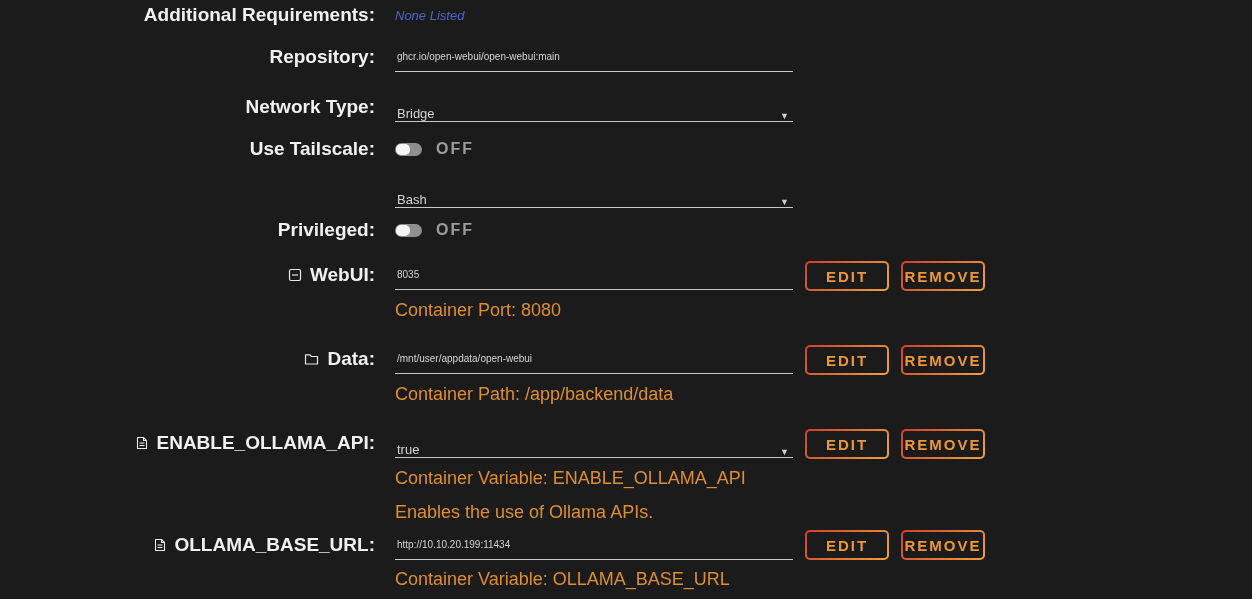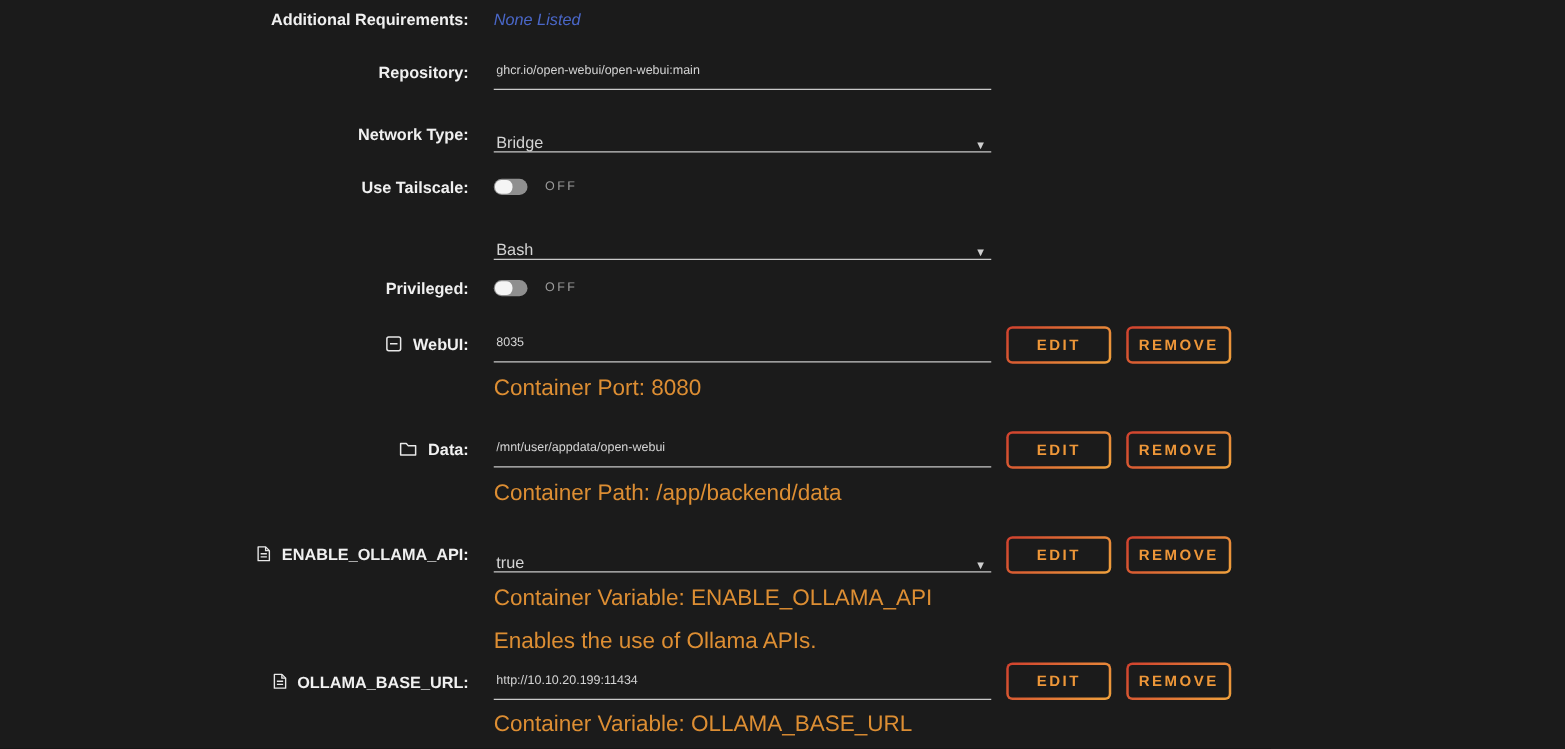--- a/index.html
+++ b/index.html
@@ -6,21 +6,21 @@
   html,body { background:#101010; }
   body { font-family:"Liberation Sans", sans-serif; }
   .screen {
     position:relative; width:1252px; height:599px;
     background:#1b1b1b; overflow:hidden; color:#f0f0f0;
   }
   .row { position:absolute; left:0; width:1252px; height:30px; }
   .label-cell {
     position:absolute; left:0; top:0; width:375px; height:30px;
     display:flex; align-items:center; justify-content:flex-end; gap:8px;
-    font-size:13px; font-weight:bold; color:#f0f0f0; white-space:nowrap;
+    font-size:19px; font-weight:bold; color:#f0f0f0; white-space:nowrap;
   }
   .value-cell {
     position:absolute; left:395px; top:0; width:398px; height:30px;
     display:flex; align-items:center;
   }
   .underlined { border-bottom:1px solid #c9c9c9; }
   .text-input {
     width:100%; height:100%; background:transparent; border:none; outline:none;
     color:#d4d4d4; font-size:10px; font-family:"Liberation Sans", sans-serif;
     padding:0 2px;
@@ -35,36 +35,36 @@
   .blue-italic { color:#4a67c8; font-style:italic; }
   .toggle {
     position:relative; width:27px; height:13px; background:#8f8f8f;
     border-radius:7px; flex:0 0 auto; cursor:pointer;
   }
   .toggle .knob {
     position:absolute; left:1px; top:1px; width:14px; height:11px;
     background:#f5f5f5; border-radius:5px;
   }
   .toggle-state {
-    margin-left:14px; font-size:10px; font-weight:normal; letter-spacing:2px;
+    margin-left:14px; font-size:16px; font-weight:bold; letter-spacing:2px;
     color:#9c9c9c;
   }
   .helper {
     position:absolute; left:395px; font-size:18px; color:#dd8e33;
     white-space:nowrap; line-height:16px;
   }
   .btn {
     position:absolute; width:84px; height:30px; padding:2px;
     background:linear-gradient(135deg,#d0402e 0%,#f0a23d 100%);
     border-radius:5px; cursor:pointer;
   }
   .btn-inner {
     width:100%; height:100%; background:#1b1b1b; border-radius:3px;
     display:flex; align-items:center; justify-content:center;
-    color:#ee9739; font-weight:bold; font-size:12px; letter-spacing:2px;
+    color:#ee9739; font-weight:bold; font-size:15px; letter-spacing:2px;
   }
   .icon { display:inline-flex; flex:0 0 auto; }
   .icon svg { display:block; }
 </style>
 </head>
 <body>
 
 <div class="screen">
 
   <div class="row" style="top:0px">

